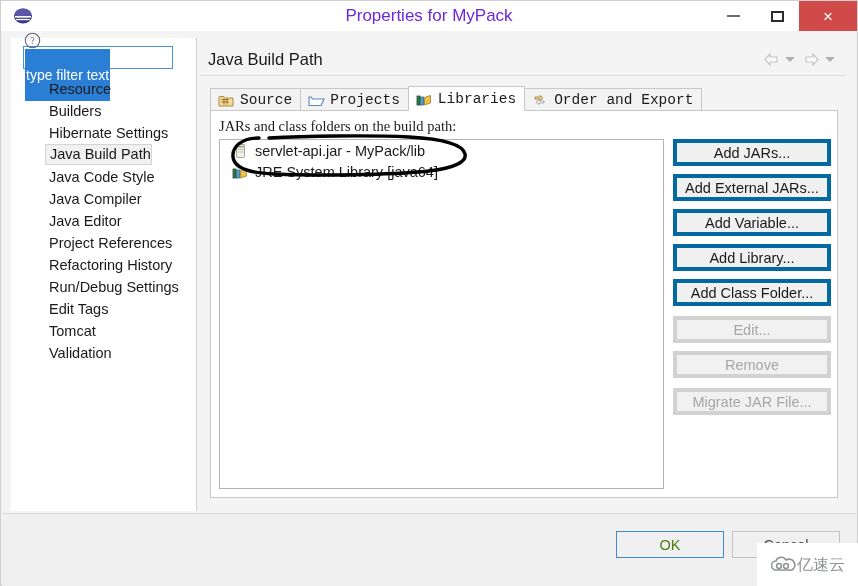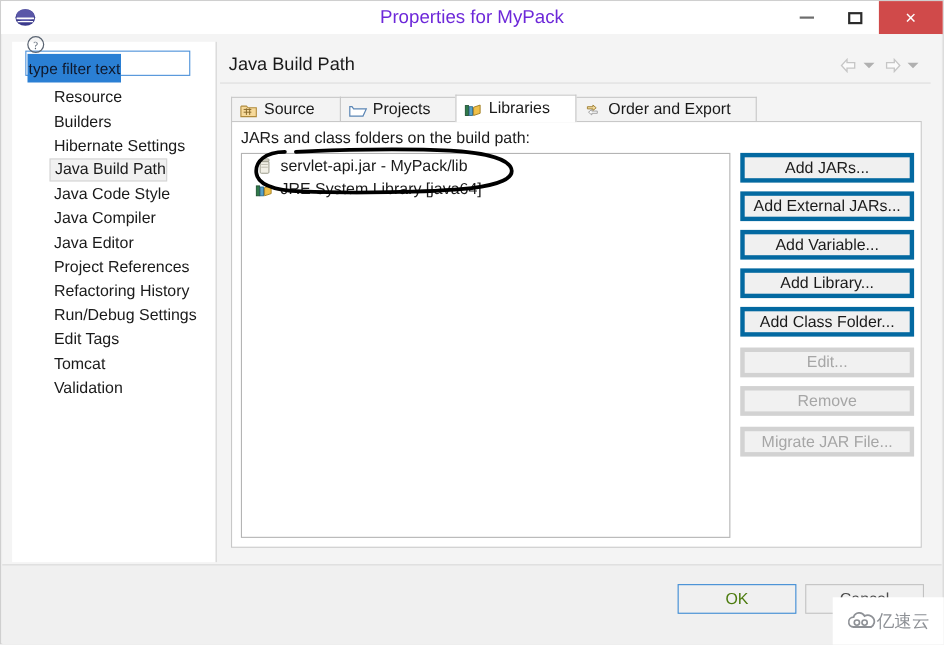--- a/index.html
+++ b/index.html
@@ -88,24 +88,24 @@
     left: 12px; top: 8px;
     width: 150px; height: 23px;
     border: 1px solid #4a90d9;
     background: #ffffff;
     box-sizing: border-box;
   }
   .filter-text {
     position: absolute;
     left: 1px; top: 2px;
     background: #2a7fd4;
-    color: #0f172a;
+    color: #ffffff;
     font-size: 14px;
     line-height: 18px;
-    padding: 4px 1px;
+    padding: 17px 1px;
     font-family: "Liberation Sans", sans-serif;
     white-space: nowrap;
   }
   .tree {
     position: absolute;
     left: 0; top: 40px;
     width: 186px;
   }
   .tree-item {
     height: 22px;
@@ -169,29 +169,29 @@
     position: absolute;
     left: 12px; top: 48px;
     height: 25px;
     display: flex;
     align-items: flex-end;
   }
   .tab {
     height: 23px;
     display: flex;
     align-items: center;
-    padding: 0 23px 0 7px;
+    padding: 0 8px 0 7px;
     border: 1px solid #c8c8c8;
     border-bottom: none;
     background: #f3f3f3;
     font-size: 14.5px;
     color: #1a1a1a;
     box-sizing: border-box;
     margin-right: -1px;
-    font-family: Liberation Sans, sans-serif;
+    font-family: Liberation Mono, monospace;
     white-space: nowrap;
   }
   .tab.active {
     background: #ffffff;
     height: 25px;
     position: relative;
     z-index: 3;
   }
   .tab-icon { width: 17px; height: 15px; margin-right: 5px; flex: 0 0 auto; }
 
@@ -203,21 +203,21 @@
     height: 388px;
     background: #ffffff;
     border: 1px solid #c8c8c8;
     box-sizing: border-box;
   }
   .panel-label {
     position: absolute;
     left: 8px; top: 7px;
     font-size: 14.5px;
     color: #1a1a1a;
-    font-family: Liberation Sans, sans-serif;
+    font-family: Liberation Serif, serif;
   }
   .listbox {
     position: absolute;
     left: 8px; top: 28px;
     width: 445px;
     height: 350px;
     background: #ffffff;
     border: 1px solid #b4b4b4;
     box-sizing: border-box;
   }

